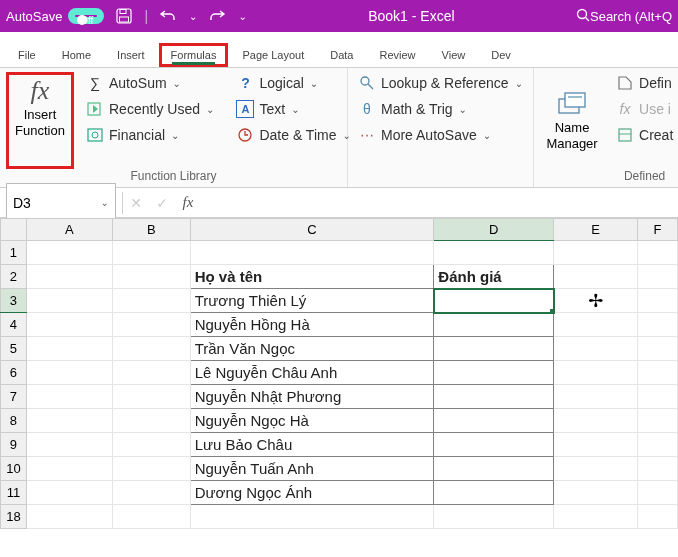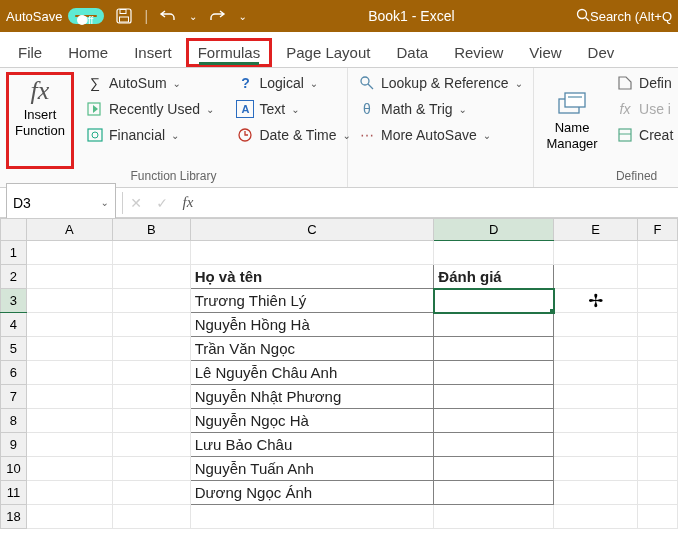--- a/index.html
+++ b/index.html
@@ -1,33 +1,33 @@
 <!DOCTYPE html>
 <html><head>
 <meta charset="utf-8">
 <style>
   * { box-sizing: border-box; margin: 0; padding: 0; font-family: "Segoe UI", Arial, sans-serif; }
   body { background: #fff; width: 678px; height: 557px; overflow: hidden; font-size: 14px; }
 
   
-  .titlebar { background: #a16207; color: #fff; display: flex; align-items: center; height: 32px; padding: 0 6px; gap: 8px; }
+  .titlebar { background: #a21caf; color: #fff; display: flex; align-items: center; height: 32px; padding: 0 6px; gap: 8px; }
   .title-left { display: flex; align-items: center; gap: 8px; }
   .autosave { display: flex; align-items: center; gap: 6px; font-size: 13px; }
   .switch { width: 36px; height: 16px; border: 7px solid #5eead4; border-radius: 8px; position: relative; display: inline-flex; align-items: flex-start; }
   .switch-knob { width: 10px; height: 10px; border-radius: 50%; background: #fff; margin-left: 2px; }
   .switch-label { font-size: 10px; position: absolute; right: 4px; }
   .title-icon { display: flex; align-items: center; justify-content: center; width: 24px; height: 24px; }
   .title-sep { color: rgba(255,255,255,.6); }
   .title-center { flex: 1; text-align: center; font-size: 14px; }
   .title-right { display: flex; align-items: center; gap: 6px; font-size: 13px; }
   .search-box { display: flex; align-items: center; }
 
   
   .tabs { display: flex; align-items: flex-end; height: 36px; border-bottom: 1px solid #d0d0d0; padding: 0 6px; gap: 2px; background: #fff; }
-  .tab { padding: 6px 12px; font-size: 15px; color: #444; cursor: pointer; }
+  .tab { padding: 6px 12px; font-size: 11px; color: #444; cursor: pointer; }
   .tab.active-box { border: 3px solid #e02020; padding: 3px 9px; position: relative; }
   .tab.active-underline { position: relative; }
   .tab.active-underline::after { content: ""; position: absolute; left: 10px; right: 10px; bottom: -1px; height: 3px; background: #217346; }
 
   
   .ribbon { display: flex; height: 120px; border-bottom: 1px solid #d0d0d0; background: #fafafa; }
   .rgroup { display: flex; flex-direction: column; justify-content: space-between; padding: 4px 6px 2px; border-right: 1px solid #e2e2e2; }
   .rgroup-body { display: flex; gap: 4px; flex: 1; }
   .rgroup-label { text-align: center; font-size: 12px; color: #666; height: 16px; }
   .rbig { display: flex; flex-direction: column; align-items: center; justify-content: center; width: 58px; cursor: pointer; font-size: 13px; line-height: 1.1; text-align: center; gap: 2px; }
@@ -239,21 +239,21 @@
           <span class="ico">
               <svg width="16" height="16">
                 <rect x="2" y="2" width="12" height="12" fill="none" stroke="#5a8" stroke-width="1.2"></rect>
                 <line x1="2" y1="7" x2="14" y2="7" stroke="#5a8"></line>
               </svg>
             </span>
           <span>Creat</span>
         </div>
       </div>
     </div>
-    <div class="rgroup-label" style="text-align:right;padding-right:20px">Defined</div>
+    <div class="rgroup-label" style="text-align:right;padding-right:12px">Defined</div>
   </div>
 </div>
 
 <div class="fbar">
   <div class="namebox">
     <span>D3</span>
     <span class="chev">⌄</span>
   </div>
   <div class="fbar-sep"></div>
   <div class="fbar-btn" style="color:#ccc">✕</div>

